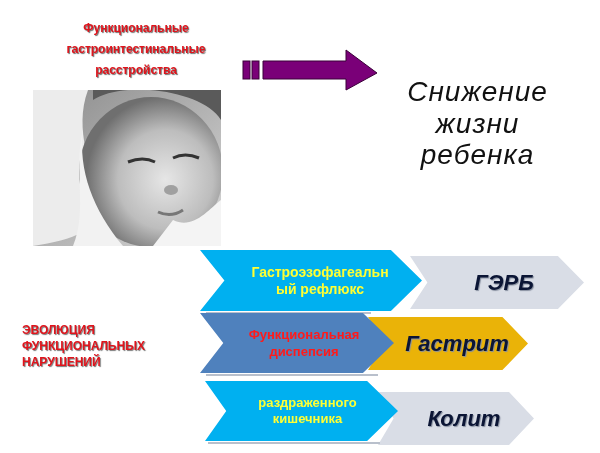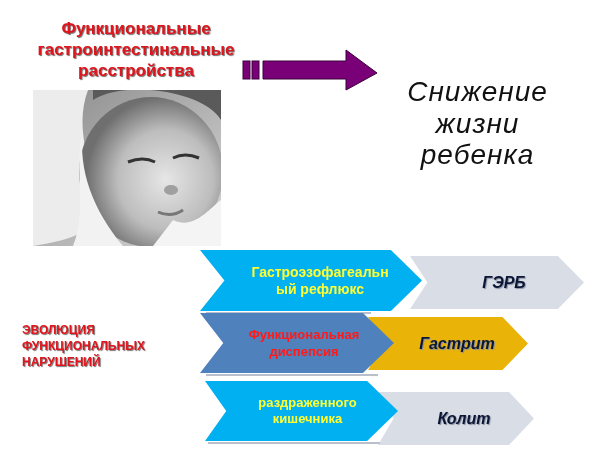--- a/index.html
+++ b/index.html
@@ -1,24 +1,24 @@
 <!DOCTYPE html>
 <html><head>
 <meta charset="utf-8">
 <style>
   html, body { margin:0; padding:0; }
   body { width:600px; height:453px; background:#ffffff; position:relative; overflow:hidden; font-family:"Liberation Sans", sans-serif; }
   .abs { position:absolute; }
-  .title { left:0; top:18px; width:272px; text-align:center; color:#e0141c; font-weight:bold; font-size:17px; line-height:21px; text-shadow:1px 1px 1px #6b6b6b; }
+  .title { left:0; top:18px; width:272px; text-align:center; color:#e0141c; font-weight:bold; font-size:12px; line-height:21px; text-shadow:1px 1px 1px #6b6b6b; }
   .right-text { left:395px; top:28px; width:165px; text-align:center; font-style:italic; font-size:28px; line-height:31.5px; color:#111; letter-spacing:1px;margin-top:48px; }
   .photo { left:33px; top:90px; width:188px; height:156px; overflow:hidden; }
   .evo { left:22px; top:322px; color:#e0141c; font-weight:bold; font-size:12px; line-height:16px; text-shadow:1px 1px 1px #777; }
   .chev { position:absolute; display:flex; align-items:center; justify-content:center; text-align:center; box-sizing:border-box; }
   .chev-a { font-weight:bold; font-size:14px; line-height:17px; }
-  .chev-b { font-weight:bold; font-style:italic; font-size:16px; color:#0b1535; text-shadow:1px 1px 1px #8890a0;text-align:center; }
+  .chev-b { font-weight:bold; font-style:italic; font-size:22px; color:#0b1535; text-shadow:1px 1px 1px #8890a0;text-align:center; }
   .shadowline { position:absolute; height:2px; background:#b9c0cc; }
 </style>
 </head>
 <body>
 
 <div class="abs title">
   <div>Функциональные</div>
   <div>гастроинтестинальные</div>
   <div>расстройства</div>
 </div>

